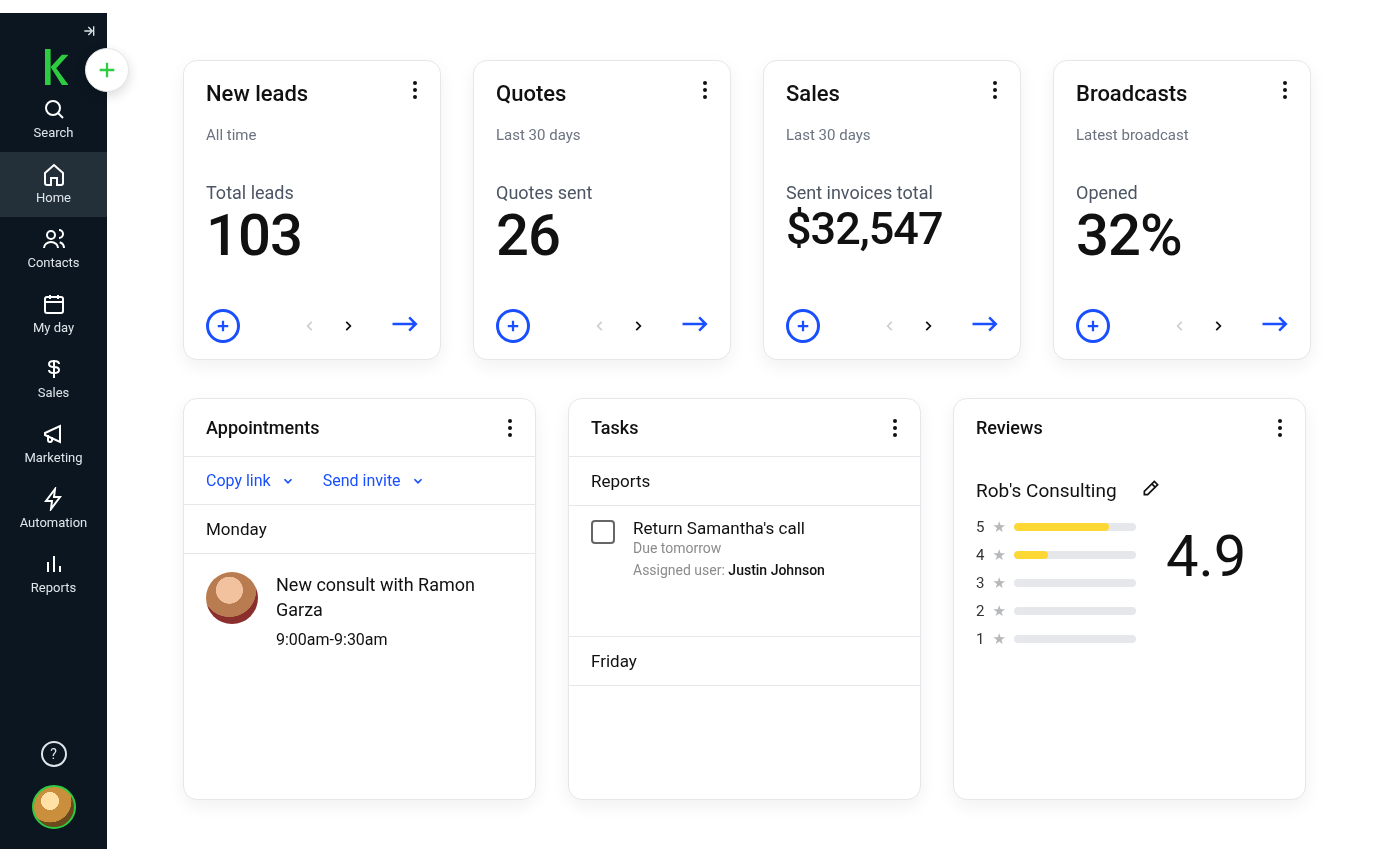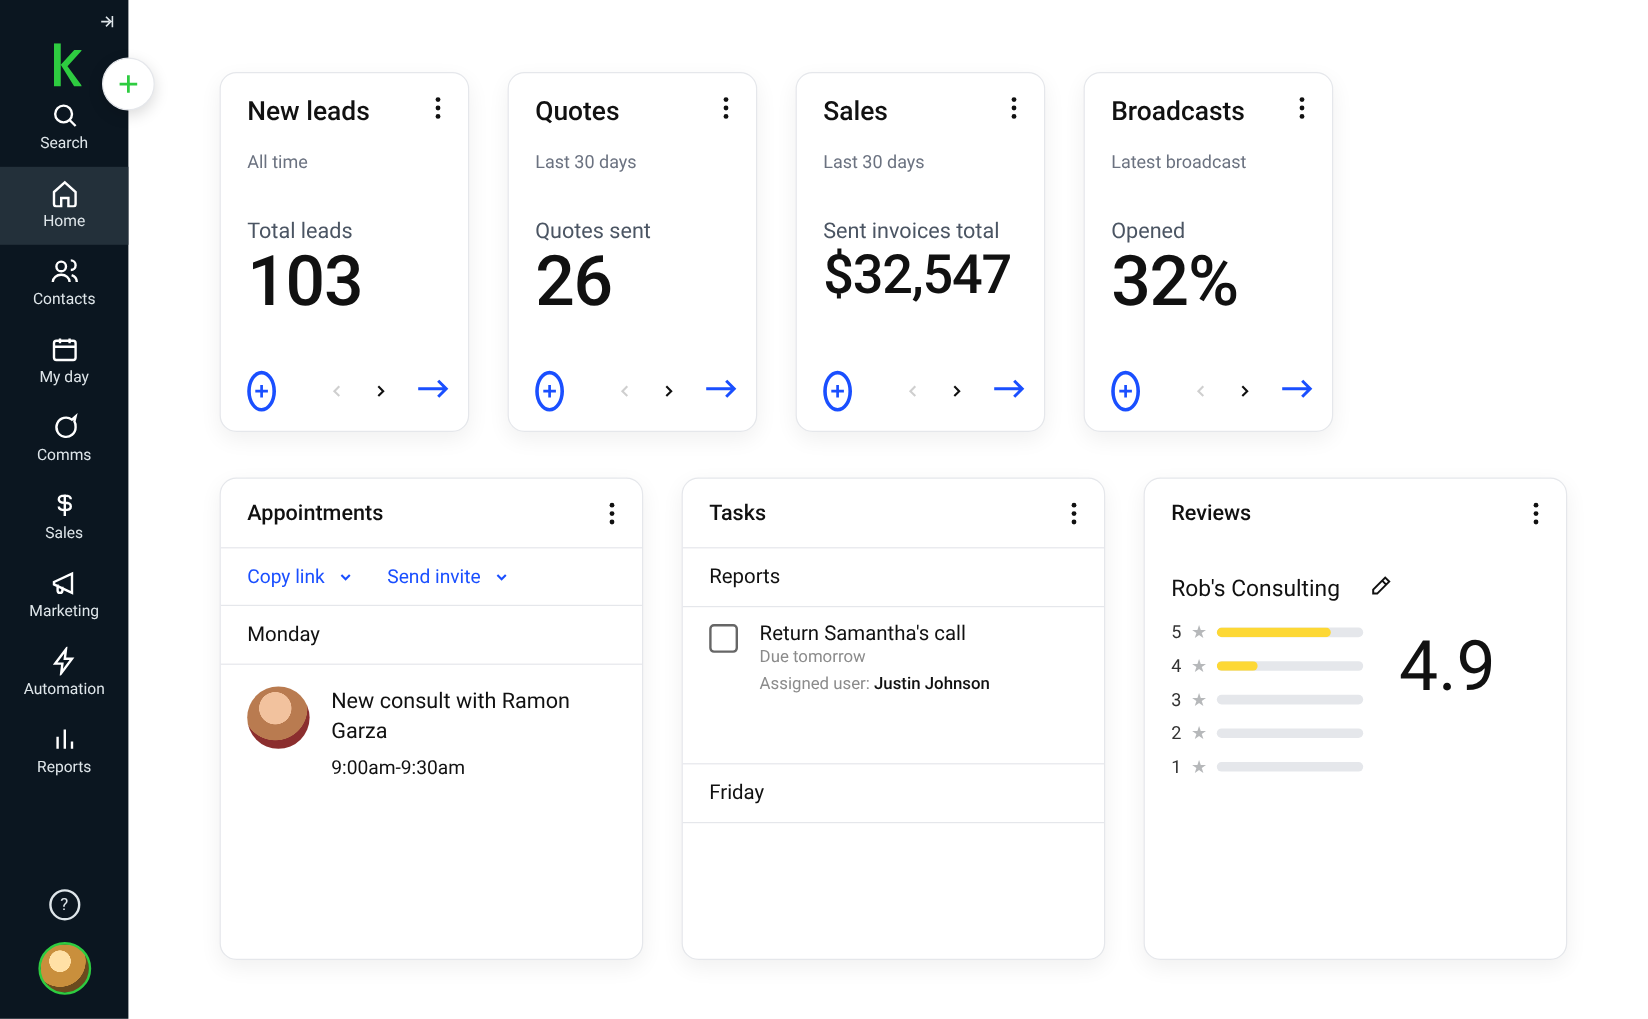--- a/index.html
+++ b/index.html
@@ -1,19 +1,19 @@
 <!DOCTYPE html>
 <html><head>
 <meta charset="utf-8">
 <style>
   * { box-sizing: border-box; margin: 0; padding: 0; font-family: -apple-system, BlinkMacSystemFont, "Segoe UI", Roboto, Helvetica, Arial, sans-serif; }
   body { background: #fff; color: #111; width: 1373px; height: 849px; overflow: hidden; }
 
   
-  .sidebar { position: absolute; left: 0; top: 0; bottom: 0; width: 107px; background: #0b1620; color: #fff; display: flex; flex-direction: column; align-items: center; padding-top: 6px; z-index: 2; }
+  .sidebar { position: absolute; left: 0; top: 13px; bottom: 0; width: 107px; background: #0b1620; color: #fff; display: flex; flex-direction: column; align-items: center; padding-top: 6px; z-index: 2; }
   .sidebar .collapse { width: 100%; display:flex; justify-content:flex-end; padding: 4px 10px 10px; color:#dfe6ea; }
   .logo { width: 28px; height: 36px; margin: 0 auto 2px; }
   .logo svg { width: 28px; height: 36px; }
   .nav { width:100%; display:flex; flex-direction:column; }
   .nav-item { width:100%; display:flex; flex-direction:column; align-items:center; justify-content:center; padding: 10px 0 12px; gap:4px; cursor:pointer; color:#dfe6ea; }
   .nav-item.active { background:#23303a; }
   .nav-item .icon { width:24px; height:24px; display:flex; align-items:center; justify-content:center; }
   .nav-item .lbl { font-size:13px; }
   .sidebar-bottom { margin-top:auto; display:flex; flex-direction:column; align-items:center; gap:18px; padding-bottom:20px; }
   .help-icon { width:26px; height:26px; border:2px solid #dfe6ea; border-radius:50%; display:flex; align-items:center; justify-content:center; font-size:14px; color:#dfe6ea; }
@@ -21,21 +21,21 @@
 
   .fab { position:absolute; left:85px; top:48px; width:44px; height:44px; background:#fff; border-radius:50%; border:1px solid #e5e7eb; box-shadow: 0 4px 12px rgba(0,0,0,.15); display:flex; align-items:center; justify-content:center; cursor:pointer; z-index:3; }
   .fab svg { width:22px; height:22px; }
 
   
   .main { position:absolute; left:107px; right:0; top:0; bottom:0; padding: 60px 0 0 76px; }
 
   .row { display:flex; gap:32px; margin-bottom:38px; }
 
   .card { background:#fff; border:1px solid #e5e7eb; border-radius:14px; box-shadow: 0 6px 18px rgba(0,0,0,.06); position:relative; }
-  .stat-card { width:208px; height:300px; padding: 20px 20px 16px 22px; display:flex; flex-direction:column; }
+  .stat-card { width:258px; height:300px; padding: 20px 20px 16px 22px; display:flex; flex-direction:column; }
   .card .more { position:absolute; top:18px; right:14px; width:22px; height:22px; display:flex; flex-direction:column; align-items:center; justify-content:center; gap:3px; cursor:pointer; }
   .card .more span { width:4px; height:4px; border-radius:50%; background:#111; }
 
   .stat-title { font-size:22px; font-weight:500; color:#111; }
   .stat-sub   { font-size:15px; color:#6b7280; margin-top:20px; }
   .stat-label { font-size:18px; color:#4b5563; margin-top:38px; }
   .stat-big   { font-size:58px; font-weight:500; color:#111; line-height:1.05; margin-top:2px; letter-spacing:-1px;}
   .stat-nav { margin-top:auto; display:flex; align-items:center; gap:22px; }
   .circle-add { width:34px; height:34px; border:3px solid #1a4fff; border-radius:50%; display:flex; align-items:center; justify-content:center; color:#1a4fff; cursor:pointer; }
   .circle-add svg { width:18px; height:18px; }
@@ -125,28 +125,20 @@
       <span class="lbl">Contacts</span>
     </div>
     <div class="nav-item">
       <span class="icon">
           <svg viewBox="0 0 24 24" fill="none" stroke="#fff" stroke-width="2">
             <rect x="3" y="5" width="18" height="16" rx="2"></rect>
             <path d="M3 10h18M8 3v4M16 3v4"></path>
           </svg>
         </span>
       <span class="lbl">My day</span>
-    </div>
-    <div class="nav-item">
-      <span class="icon">
-          <svg viewBox="0 0 24 24" fill="none" stroke="#fff" stroke-width="2">
-            <path d="M21 12a8 8 0 1 1-3.1-6.3L21 3l-1 4.2A8 8 0 0 1 21 12z"></path>
-          </svg>
-        </span>
-      <span class="lbl">Comms</span>
     </div>
     <div class="nav-item">
       <span class="icon">
           <svg viewBox="0 0 24 24" fill="none" stroke="#fff" stroke-width="2">
             <path d="M12 3v18M17 7c0-2-2.2-3-5-3s-5 1-5 3 2 3 5 3 5 1 5 3-2.2 3-5 3-5-1-5-3"></path>
           </svg>
         </span>
       <span class="lbl">Sales</span>
     </div>
     <div class="nav-item">

